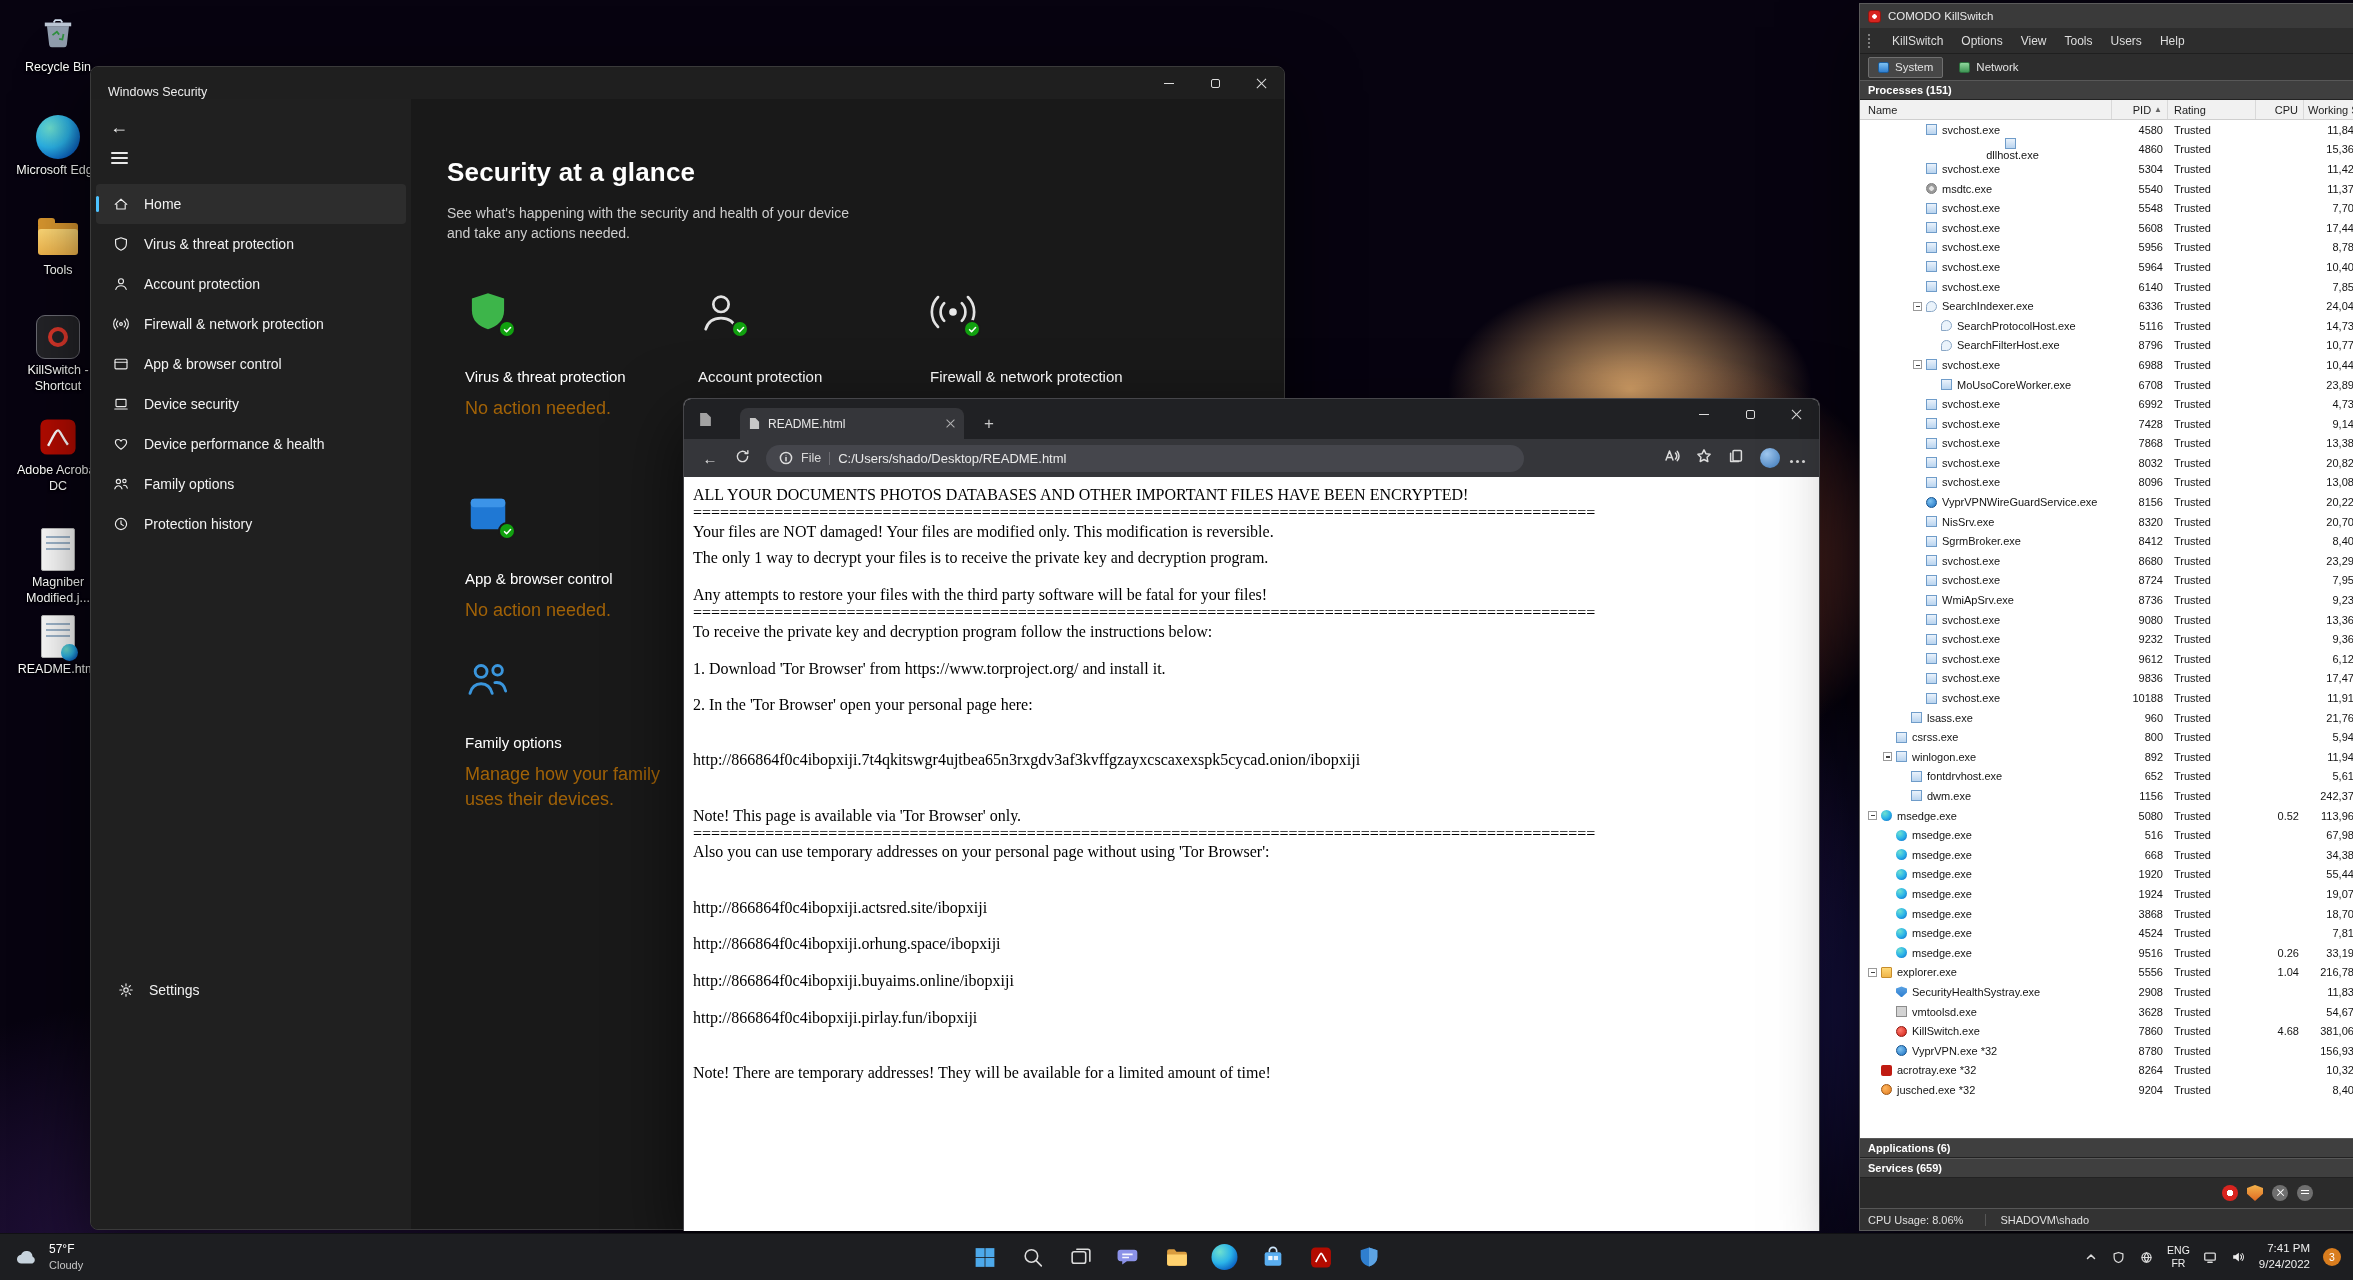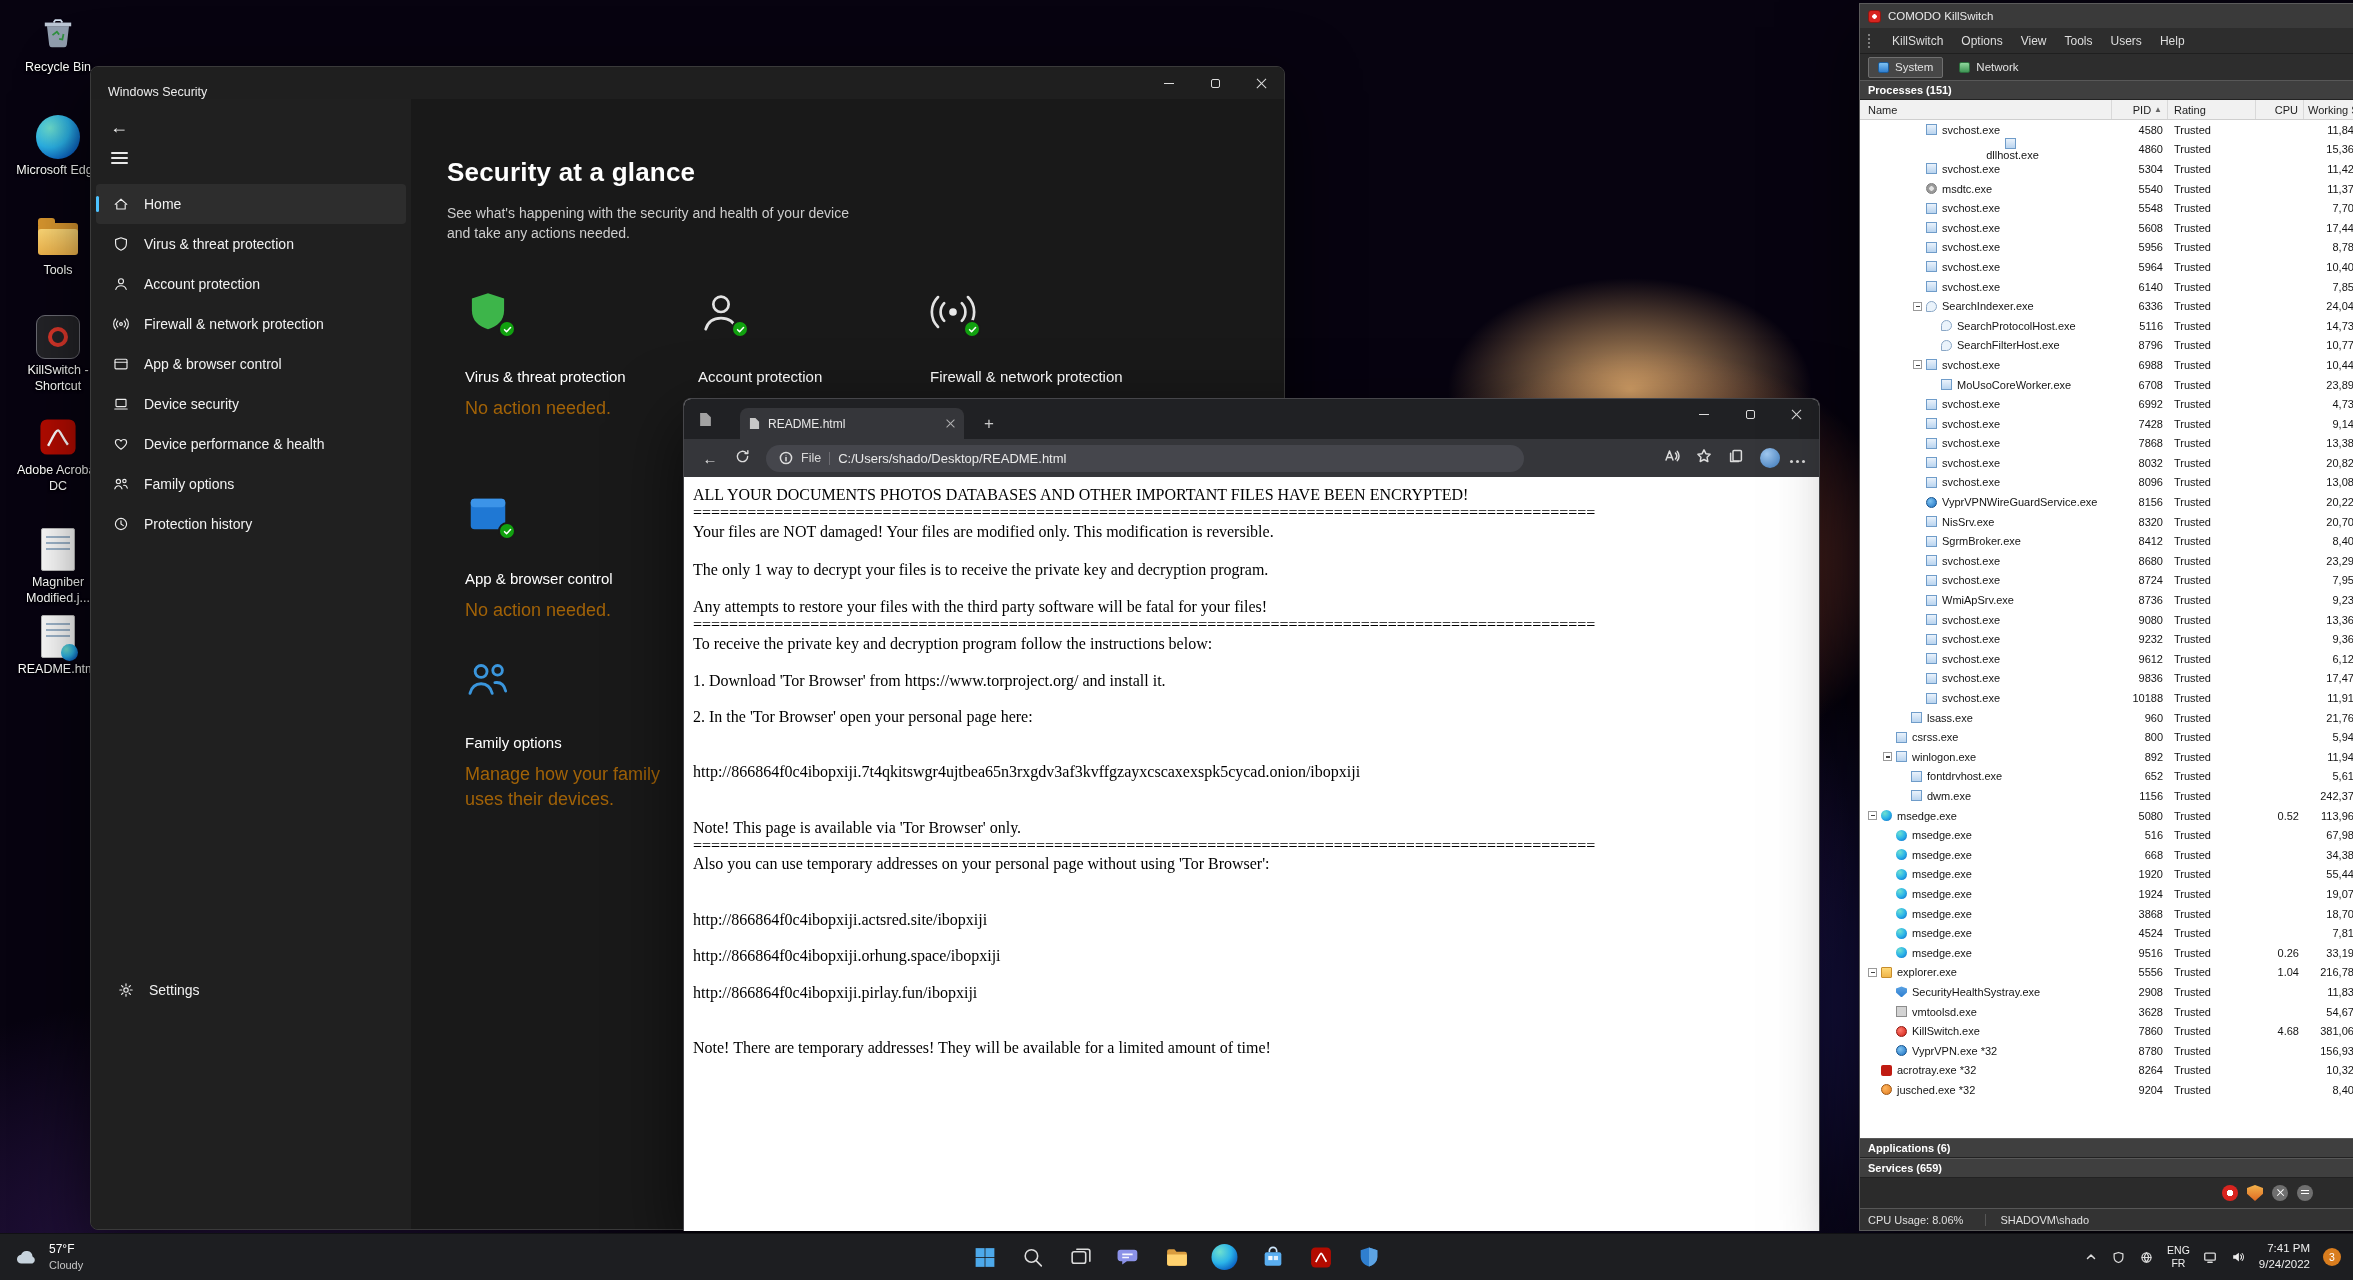--- a/index.html
+++ b/index.html
@@ -454,32 +454,33 @@
           <span>
             <span class="avatar"></span>
           </span>
           <span><span class="edots"></span></span>
         </div>
     </div>
     <div class="e-page" id="note-page">
         <div class="ln" style="margin-top: 0px;">ALL YOUR DOCUMENTS PHOTOS DATABASES AND OTHER IMPORTANT FILES HAVE BEEN ENCRYPTED!</div>
         <div class="ln" style="margin-top: 0px;">====================================================================================================</div>
         <div class="ln" style="margin-top: 0px;">Your files are NOT damaged! Your files are modified only. This modification is reversible.</div>
-        <div class="ln" style="margin-top: 20px;">The only 1 way to decrypt your files is to receive the private key and decryption program.</div>
+        <div class="ln" style="margin-top: 8px;">The only 1 way to decrypt your files is to receive the private key and decryption program.</div>
         <div class="ln" style="margin-top: 18.4px;">Any attempts to restore your files with the third party software will be fatal for your files!</div>
         <div class="ln" style="margin-top: 0px;">====================================================================================================</div>
         <div class="ln" style="margin-top: 0px;">To receive the private key and decryption program follow the instructions below:</div>
         <div class="ln" style="margin-top: 18.4px;">1. Download 'Tor Browser' from https://www.torproject.org/ and install it.</div>
         <div class="ln" style="margin-top: 18.4px;">2. In the 'Tor Browser' open your personal page here:</div>
         <div class="ln" style="margin-top: 36.8px;">http://866864f0c4ibopxiji.7t4qkitswgr4ujtbea65n3rxgdv3af3kvffgzayxcscaxexspk5cycad.onion/ibopxiji</div>
         <div class="ln" style="margin-top: 36.8px;">Note! This page is available via 'Tor Browser' only.</div>
         <div class="ln" style="margin-top: 0px;">====================================================================================================</div>
         <div class="ln" style="margin-top: 0px;">Also you can use temporary addresses on your personal page without using 'Tor Browser':</div>
         <div class="ln" style="margin-top: 36.8px;">http://866864f0c4ibopxiji.actsred.site/ibopxiji</div>
         <div class="ln" style="margin-top: 18.4px;">http://866864f0c4ibopxiji.orhung.space/ibopxiji</div>
+        <div class="ln" style="margin-top: 18.4px;">http://866864f0c4ibopxiji.buyaims.online/ibopxiji</div>
         <div class="ln" style="margin-top: 18.4px;">http://866864f0c4ibopxiji.pirlay.fun/ibopxiji</div>
         <div class="ln" style="margin-top: 36.8px;">Note! There are temporary addresses! They will be available for a limited amount of time!</div>
       </div>
   </section>
 
   <section id="ks" class="win">
     <div class="ks-title">
       <span class="ks-logo"></span>
       <span>COMODO KillSwitch</span>
     </div>

